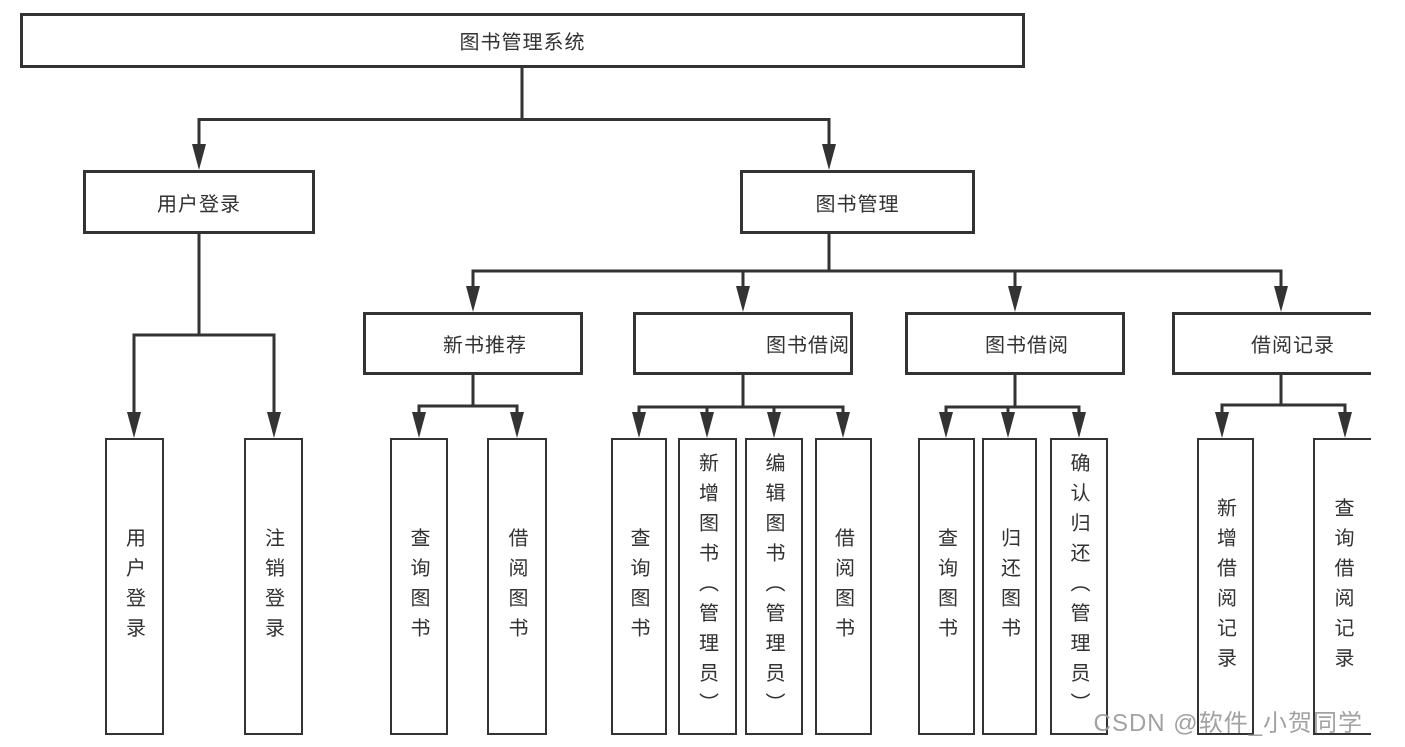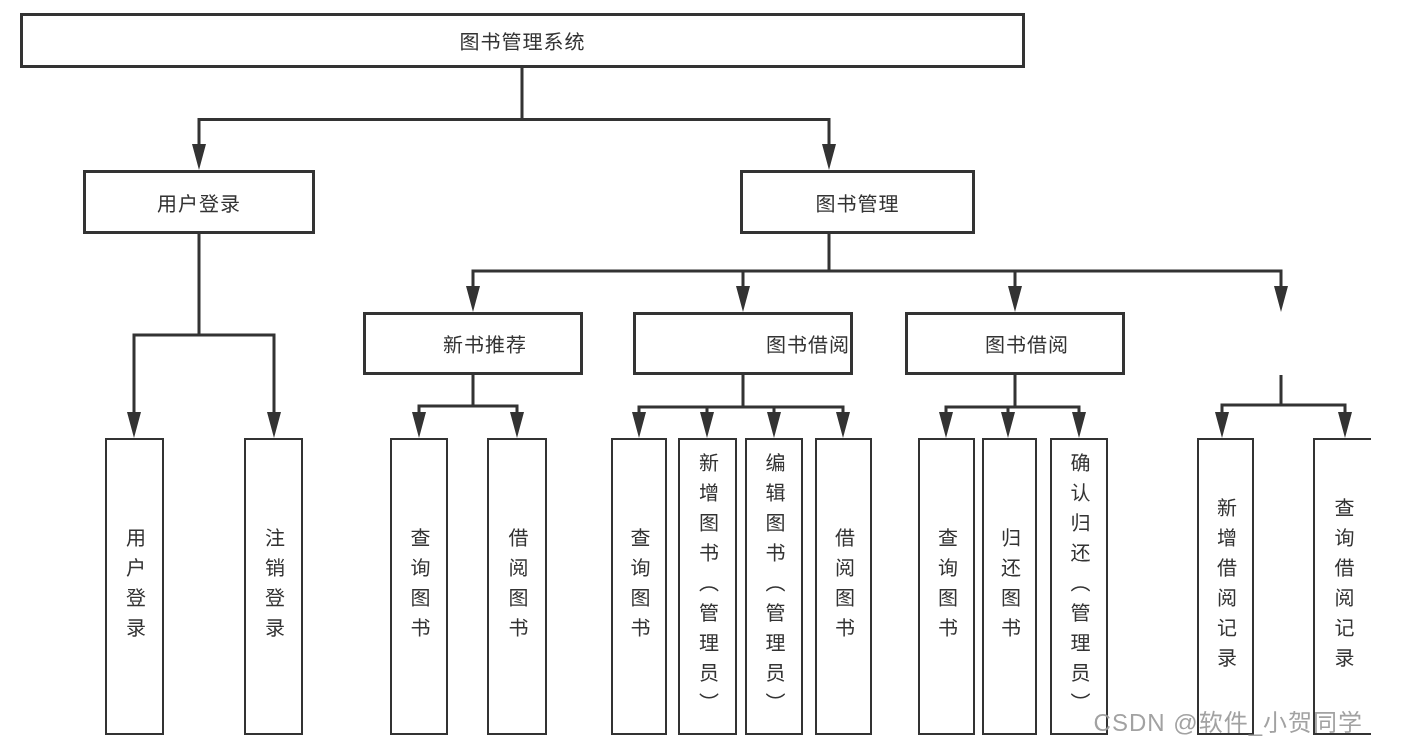--- a/index.html
+++ b/index.html
@@ -101,20 +101,23 @@
 
   <div class="box h l3" style="left:363px;width:220px;">
     <span>新书推荐</span>
   </div>
   <div class="box h l3" style="left:633px;width:220px;justify-content:flex-end;">
     <span>图书借阅</span>
   </div>
   <div class="box h l3" style="left:905px;width:220px;">
     <span>图书借阅</span>
   </div>
+  <div class="box h l3" style="left:1172px;width:218px;">
+    <span>借阅记录</span>
+  </div>
 
   <div class="box leaf" style="left:105px;width:59px;">
     <span>用户登录</span>
   </div>
   <div class="box leaf" style="left:244px;width:59px;">
     <span>注销登录</span>
   </div>
 
   <div class="box leaf" style="left:390px;width:58px;">
     <span>查询图书</span>

